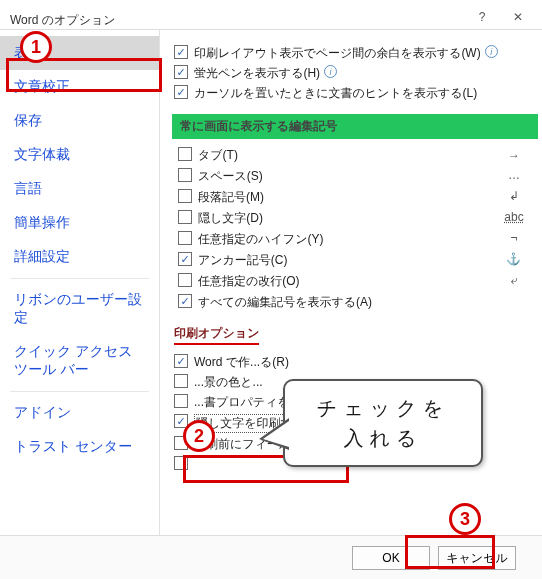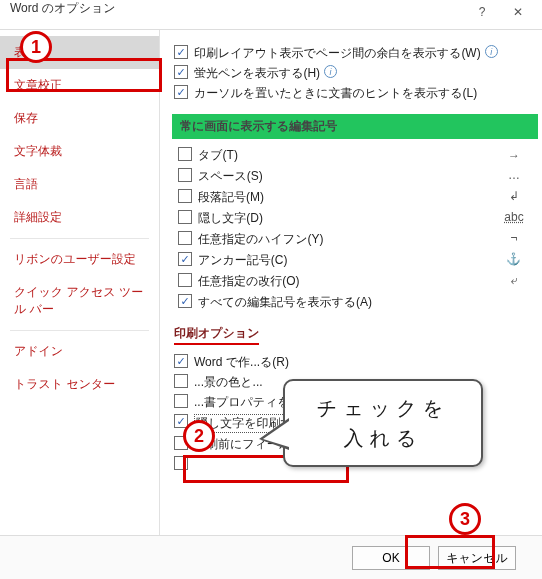--- a/index.html
+++ b/index.html
@@ -1,25 +1,25 @@
 <!DOCTYPE html>
 <html><head>
 <meta charset="utf-8">
 <style>
   * { box-sizing: border-box; font-family: "Yu Gothic UI", "Meiryo UI", sans-serif; }
   body { margin: 0; background: #fff; width: 542px; height: 579px; overflow: hidden; position: relative; }
 
-  .titlebar { height: 30px; background: #fff; border-bottom: 1px solid #ddd; display: flex; align-items: flex-start; padding: 0 6px 0 10px; }
+  .titlebar { height: 30px; background: #fff; border-bottom: 1px solid #ddd; display: flex; align-items: flex-end; padding: 0 6px 0 10px; }
   .titlebar .title { flex: 1; font-size: 12px; color: #333; }
   .titlebar .tb-btn { width: 36px; height: 24px; text-align: center; line-height: 24px; color: #555; font-size: 12px; }
 
   .body { display: flex; height: 505px; }
 
   .sidebar { width: 160px; background: #fff; border-right: 1px solid #e1e1e1; padding-top: 6px; }
-  .side-item { padding: 8px 14px; font-size: 12px; color: #b91c1c; cursor: default; }
+  .side-item { padding: 8px 14px; font-size: 14px; color: #1d4ed8; cursor: default; }
   .side-item.sel { background: #d8d8d8; }
   .side-sep { height: 1px; background: #e6e6e6; margin: 4px 10px; }
 
   .main { flex: 1; padding: 12px 4px 8px 14px; overflow: hidden; font-size: 12px; color: #222; position: relative; }
 
   .row { display: flex; align-items: flex-start; margin: 3px 0; }
   .chk { width: 14px; height: 14px; border: 1px solid #6b6b6b; margin-right: 6px; display: inline-flex; align-items: center; justify-content: center; background: #fff; flex: none; }
   .chk.ck::before { content: "✓"; font-size: 11px; color: #2a5db0; line-height: 1; }
   .lbl { white-space: nowrap; }
   .info { width: 13px; height: 13px; border: 1px solid #5b8ec1; border-radius: 50%; color: #5b8ec1; font-size: 9px; display: inline-flex; align-items: center; justify-content: center; margin-left: 4px; }
@@ -54,20 +54,21 @@
   <div class="tb-btn">✕</div>
 </div>
 
 <div class="body">
   <div class="sidebar">
     <div class="side-item sel"><span>表示</span></div>
     <div class="side-item"><span>文章校正</span></div>
     <div class="side-item"><span>保存</span></div>
     <div class="side-item"><span>文字体裁</span></div>
     <div class="side-item"><span>言語</span></div>
+    <div class="side-item"><span>簡単操作</span></div>
     <div class="side-item"><span>詳細設定</span></div>
     <div class="side-sep"></div>
     <div class="side-item"><span>リボンのユーザー設定</span></div>
     <div class="side-item"><span>クイック アクセス ツール バー</span></div>
     <div class="side-sep"></div>
     <div class="side-item"><span>アドイン</span></div>
     <div class="side-item"><span>トラスト センター</span></div>
   </div>
 
   <div class="main">

